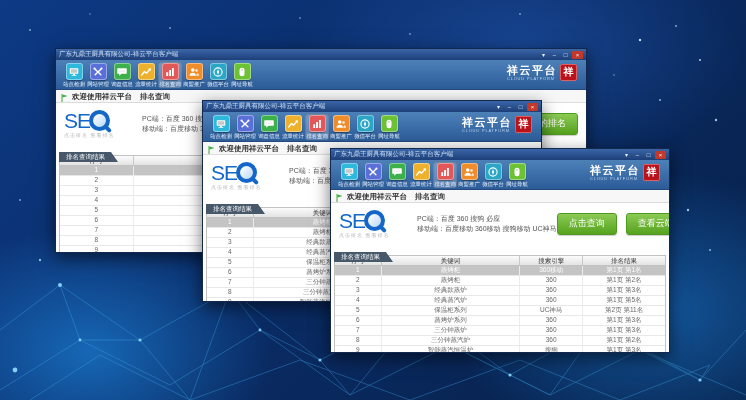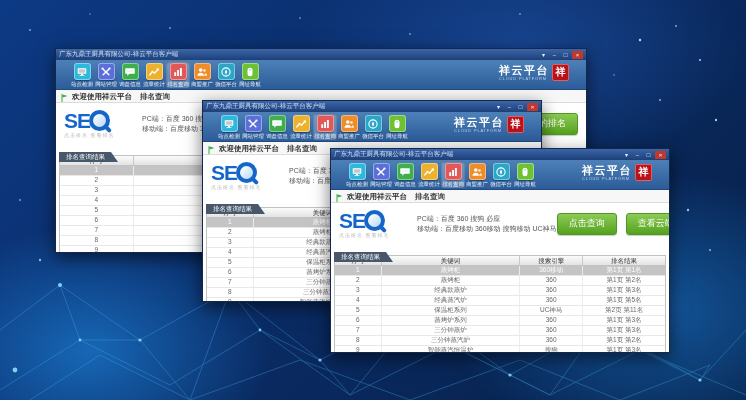--- a/index.html
+++ b/index.html
@@ -22,21 +22,21 @@
   .win-middle{left:202px;top:100px;width:338px;height:200px;z-index:2;}
   .win-front{left:330px;top:148px;width:338px;height:203px;z-index:3;}
 
   .titlebar{height:11px;flex:0 0 11px;background:linear-gradient(#3a66a8,#1d3f79);
             display:flex;align-items:center;padding:0 3px;}
   .wtitle{font-size:6.5px;color:#cfe0f5;white-space:nowrap;overflow:hidden;flex:1;}
   .ctrls{display:flex;gap:2px;align-items:center;}
   .ctrl{min-width:9px;height:8px;font-size:6px;line-height:8px;color:#e8f0fa;text-align:center;border-radius:1px;}
   .ctrl-close{background:#c2392b;width:11px;}
 
-  .toolbar{height:28px;flex:0 0 28px;display:flex;align-items:flex-start;padding:1px 14px 0;
+  .toolbar{height:28px;flex:0 0 28px;display:flex;align-items:flex-start;padding:1px 6px 0;
            background:linear-gradient(#4e80b8 0%,#3a6ca7 55%,#2d5d99 100%);
            border-bottom:1px solid #23497e;}
   .tool{width:24px;text-align:center;padding-top:1px;border-radius:3px;}
   .tool.active{background:rgba(255,255,255,.25);box-shadow:inset 0 1px 3px rgba(0,0,0,.35);}
   .ticon{width:17px;height:17px;margin:1px auto 0;border-radius:3px;
          box-shadow:inset 0 0 0 1px rgba(255,255,255,.4),0 1px 1px rgba(0,0,0,.35);
          display:flex;align-items:center;justify-content:center;}
   .ticon svg{width:12px;height:12px;display:block;}
   .tlbl{font-size:6px;line-height:8px;color:#eaf2fb;white-space:nowrap;transform:scale(.9);}
 
@@ -48,21 +48,21 @@
          color:#fff;font-size:10px;line-height:14px;text-align:center;font-weight:bold;}
 
   .notice{height:12px;flex:0 0 12px;background:#f7f7f7;border-bottom:1px solid #dcdcdc;
           display:flex;align-items:flex-end;padding:0 5px;}
   .flag{width:7px;height:8px;margin-right:4px;}
   .welcome{font-size:7.5px;color:#333;font-weight:bold;white-space:nowrap;}
   .pagelbl{font-size:7.5px;color:#444;font-weight:bold;margin-left:8px;white-space:nowrap;}
 
   .seohead{height:42px;flex:0 0 42px;background:#fff;display:flex;align-items:center;padding:0 8px;}
   .seologo{width:70px;flex:0 0 70px;}
-  .wordmark{font-size:21px;font-weight:bold;color:#1467c8;letter-spacing:-1px;line-height:21px;display:inline-block;vertical-align:middle;}
+  .wordmark{font-size:21px;font-weight:normal;color:#1467c8;letter-spacing:-1px;line-height:21px;display:inline-block;vertical-align:middle;}
   .mag{display:inline-block;width:13px;height:13px;border:4px solid #1467c8;border-radius:50%;
        background:linear-gradient(135deg,#f2f9ff 20%,#b9d8f4);position:relative;vertical-align:middle;margin-left:-1px;}
   .mag::after{content:'';position:absolute;width:8px;height:3.5px;background:#1467c8;border-radius:2px;
               transform:rotate(45deg);right:-6px;bottom:-3px;}
   .slogan{font-size:5px;color:#b5b5b5;letter-spacing:1px;white-space:nowrap;margin-top:1px;}
   .engines{margin-left:8px;font-size:7px;color:#555;line-height:10px;white-space:nowrap;}
   .btns{margin-left:auto;display:flex;gap:9px;}
   .gbtn{height:20px;padding:0 11px;font-size:9px;color:#fff;white-space:nowrap;
         background:linear-gradient(#8ccb55,#55a21e);border:1px solid #4f9a1e;border-radius:3px;
         line-height:18px;box-shadow:0 1px 1px rgba(0,0,0,.2);cursor:pointer;}

